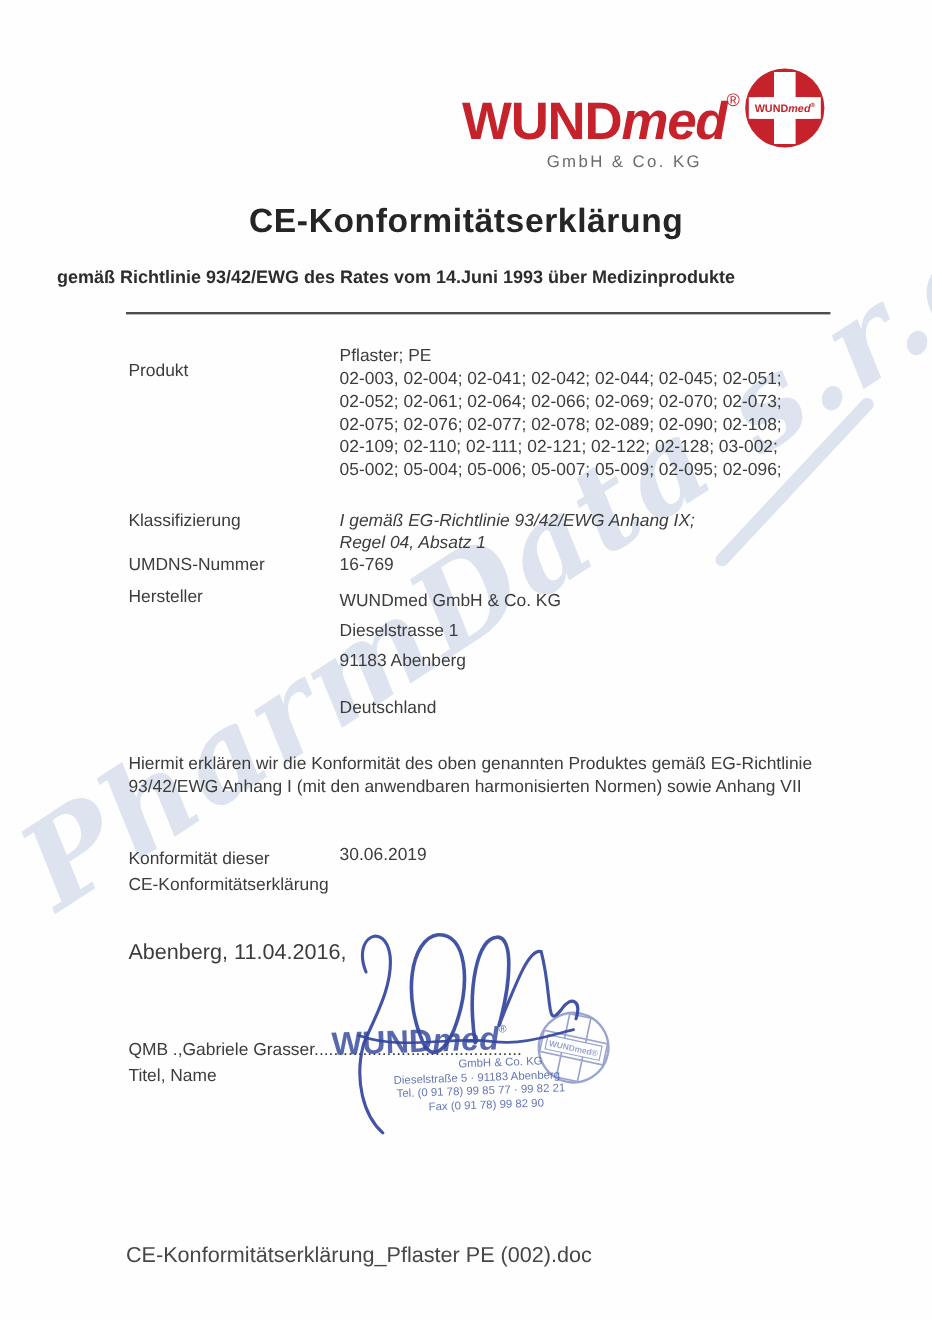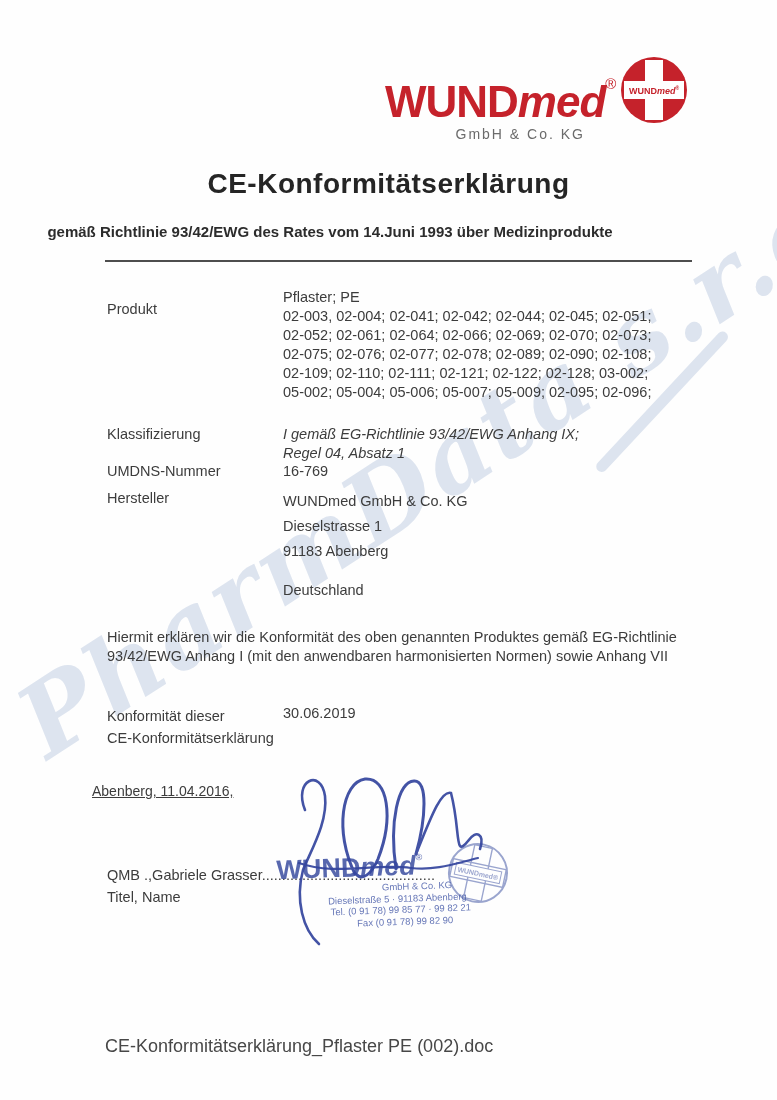--- a/index.html
+++ b/index.html
@@ -49,21 +49,21 @@
     font-size:15px; font-weight:bold; color:#2c2c2c; }
   .rule { position:absolute; top:260px; left:105px; width:587px; height:2px; background:#4e4e4e; }
   
   .label-col { position:absolute; left:107px; font-size:14.5px; }
   .value-col { position:absolute; left:283px; font-size:14.5px; }
   .lh { line-height:19px; }
   
   .declaration { position:absolute; left:107px; top:628px; width:600px;
     font-size:14.5px; line-height:19px; }
   
-  .place-date { position:absolute; left:92px; top:783px; font-size:14px;text-decoration:underline; }
+  .place-date { position:absolute; left:107px; top:783px; font-size:18px; }
   .sig-svg { position:absolute; left:235px; top:762px; z-index:3; }
   .stamp-block { position:absolute; left:277px; top:845px; width:240px; z-index:2;
     color:#5265ae; transform:rotate(-2deg); opacity:0.88; }
   .stamp-brand { font-size:27px; font-weight:800; color:#4254a4; line-height:26px; letter-spacing:0; }
   .stamp-brand .med { font-style:italic; font-weight:600; }
   .stamp-brand sup { font-size:9px; vertical-align:14px; font-weight:normal; }
   .stamp-small { font-size:9.5px; line-height:11.5px; text-align:center; white-space:nowrap; }
   .stamp-company { margin-left:40px; margin-top:2px; }
   .stamp-addr { margin-left:0px; }
   .stamp-tel { margin-left:6px; }

